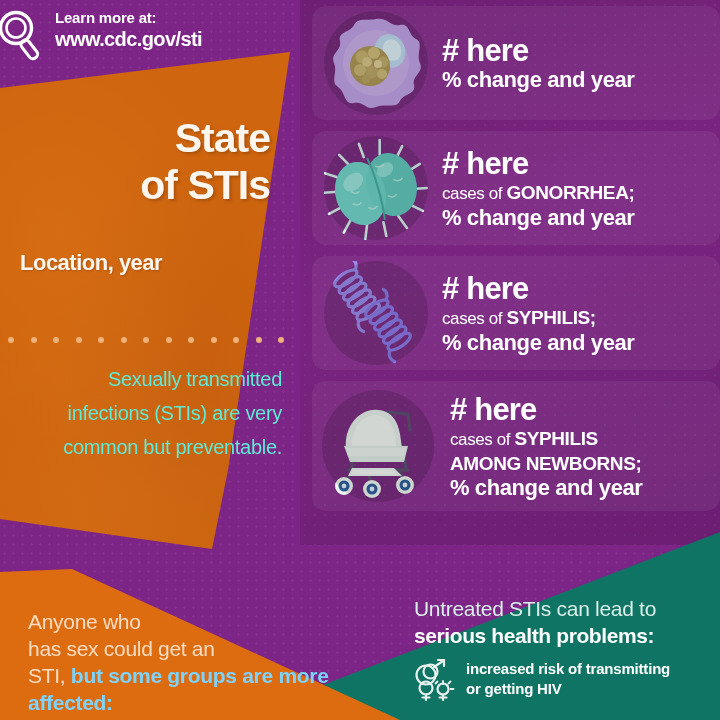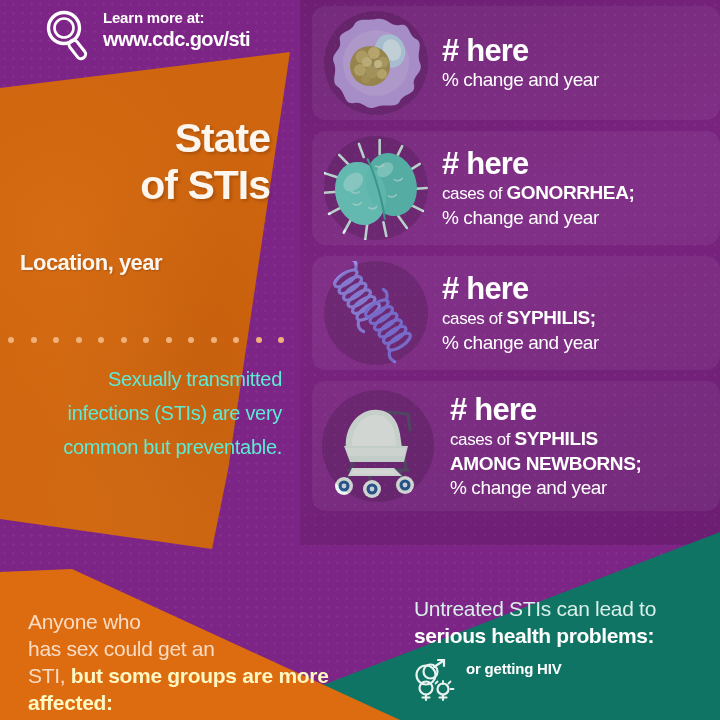--- a/index.html
+++ b/index.html
@@ -61,21 +61,21 @@
     background:
       radial-gradient(ellipse at 18% 42%, rgba(255,160,60,0.13) 0%, transparent 45%),
       radial-gradient(ellipse at 62% 70%, rgba(120,40,0,0.10) 0%, transparent 50%),
       radial-gradient(circle at 40% 88%, rgba(255,180,90,0.08) 0%, transparent 40%);
   }
 
   
   .header-block {
     position: absolute;
     left: 0; top: 4px;
-    width: 300px; height: 62px; margin-left: 48px;
+    width: 300px; height: 62px;
   }
   .magnifier {
     position: absolute;
     left: -4px; top: 4px;
     width: 52px; height: 54px;
   }
   .learn-text {
     position: absolute;
     left: 55px; top: 4px;
     color: #ffffff;
@@ -181,22 +181,22 @@
     letter-spacing: -0.8px;
   }
   .stat-detail {
     font-size: 19px;
     line-height: 24px;
     letter-spacing: -0.4px;
   }
   .stat-detail .lead { font-weight: 300; font-size: 17px; }
   .stat-detail .strong { font-weight: bold; }
   .stat-change {
-    font-size: 19px;
-    font-weight: normal;
+    font-size: 22px;
+    font-weight: bold;
     line-height: 24px;
     letter-spacing: -0.4px;
   }
 
   
   .teal-panel {
     position: absolute;
     left: 0; top: 500px;
     width: 720px; height: 220px;
     background: #0f7464;
@@ -249,21 +249,21 @@
   }
   .orange-bottom-text {
     position: absolute;
     left: 28px; top: 608px;
     width: 345px;
     font-size: 21px;
     line-height: 27px;
     letter-spacing: -0.3px;
   }
   .orange-bottom-text .light { font-weight: 400; color: #fbdcc2; }
-  .orange-bottom-text .bold  { font-weight: bold;  color: #fef9c3; }
+  .orange-bottom-text .bold  { font-weight: bold;  color: #7dd3fc; }
 </style>
 </head>
 <body>
 
 <div id="infographic">
 
   <div class="bg-base"></div>
   <div class="bg-dots"></div>
   <div class="bg-right-panel"></div>
   <div class="bg-right-panel-dots"></div>
@@ -494,20 +494,21 @@
           <g stroke-width="1.8">
             <line x1="33" y1="24" x2="33" y2="27"></line>
             <line x1="40.5" y1="32" x2="43.5" y2="32"></line>
             <line x1="38.5" y1="26.5" x2="40.5" y2="24.5"></line>
             <line x1="25.5" y1="26.5" x2="27.5" y2="24.5"></line>
           </g>
         </g>
       </svg>
     </span>
     <div class="teal-item-text">
+      <div>increased risk of transmitting</div>
       <div>or getting HIV</div>
     </div>
   </div>
 
   <div class="orange-bottom"></div>
   <div class="orange-bottom-text">
     <div class="light">Anyone who</div>
     <div class="light">has sex could get an</div>
     <div>
       <span class="light">STI,</span>

